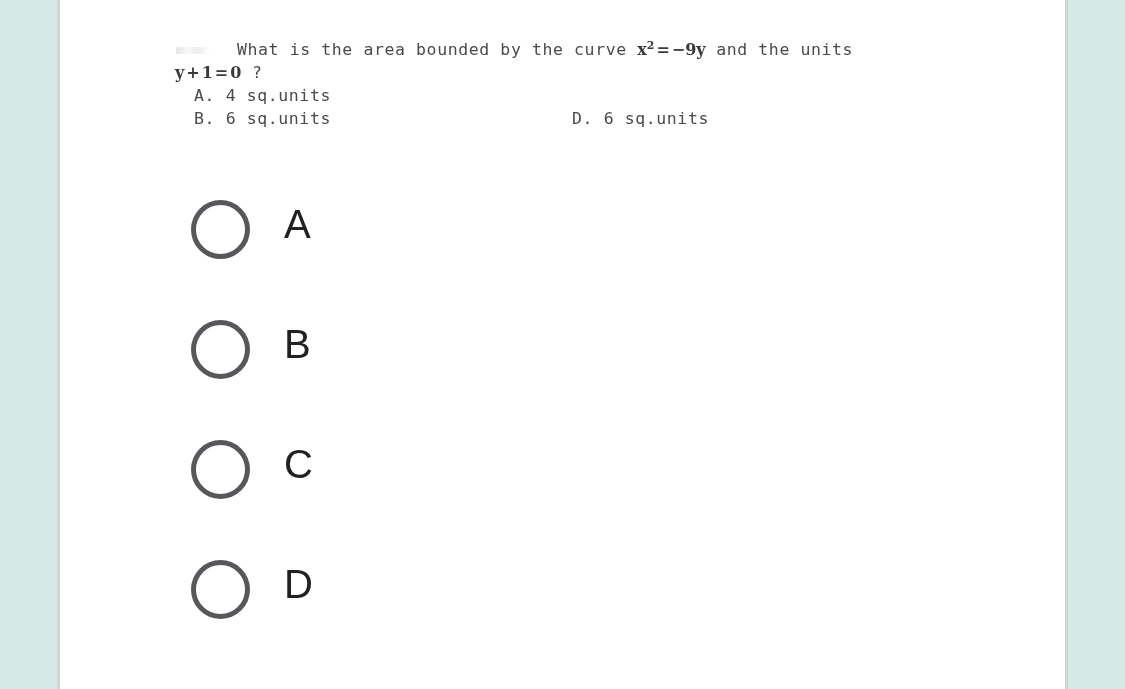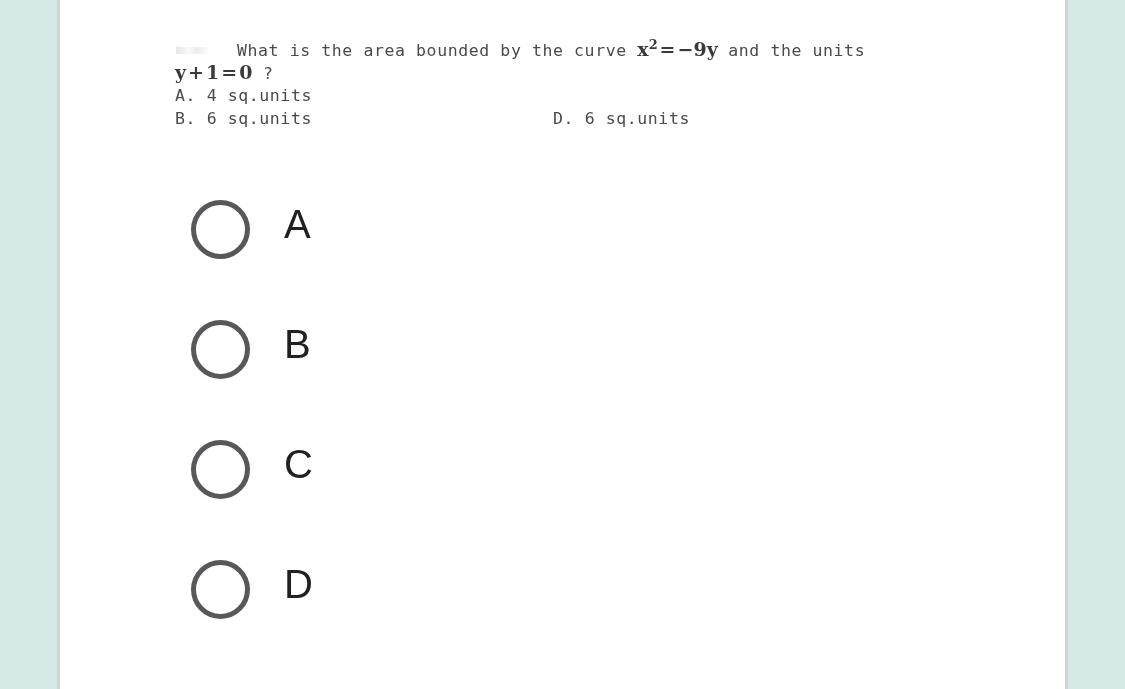--- a/index.html
+++ b/index.html
@@ -70,33 +70,33 @@
       rgba(255,255,255,0) 100%);
     filter: blur(0.7px);
   }
 
   .q-indent { display: inline-block; width: 62px; }
 
   
   .math {
     font-family: "DejaVu Serif", serif;
     font-weight: 700;
-    font-size: 19px;
+    font-size: 16px;
     letter-spacing: 0;
     color: #3a3a3a;
   }
   .math sup {
     font-size: 0.68em;
     vertical-align: super;
     line-height: 0;
   }
   .math .op { padding: 0 2px; }
 
   
-  .key-row { position: relative; height: 23px; }
+  .key-row { position: relative; height: 23px; margin-left: 19px; }
   .key-col-a { position: absolute; left: 0px;   top: 0; }
   .key-col-b { position: absolute; left: 378px; top: 0; }
 
   
   #options-list {
     position: absolute;
     left: 71px;
     top: 190px;
     width: 400px;
   }

